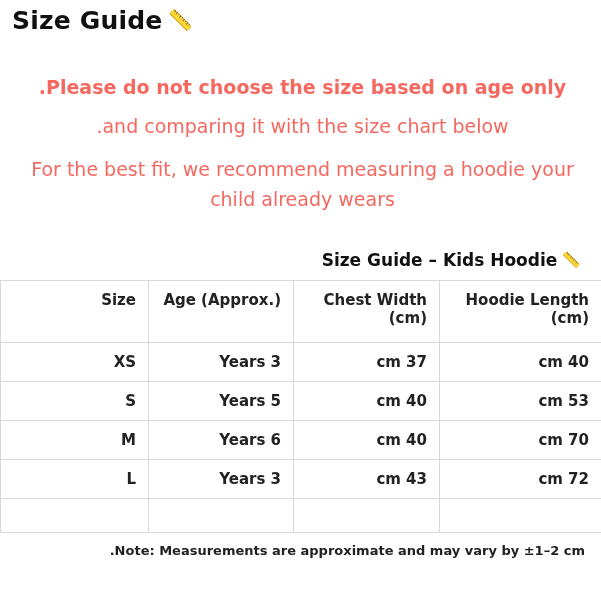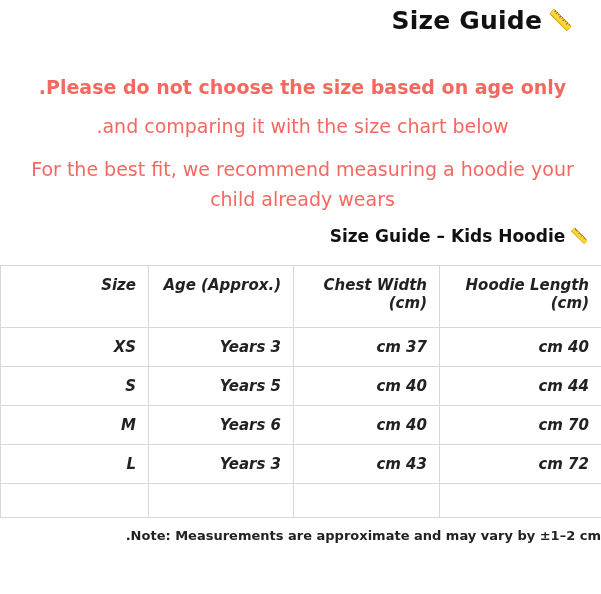--- a/index.html
+++ b/index.html
@@ -15,21 +15,20 @@
     overflow: hidden;
   }
   .page {
     position: relative;
     width: 601px;
     height: 594px;
     box-sizing: border-box;
   }
 
   .title-row {
-    text-align: right;
     padding: 4px 28px 0 12px;
     margin-top: 2px;
   }
   .title {
     display: inline-block;
     font-size: 25px;
     font-weight: bold;
     color: #111111;
     letter-spacing: 0.2px;
   }
@@ -56,42 +55,41 @@
     color: #f4685f;
     line-height: 1.55;
     margin-top: 14px;
   }
   .notice-line.second {
     margin-top: 12px;
   }
 
   .subtitle-row {
     text-align: right;
-    padding: 0 12px;
-    margin-top: 12px;
+    padding: 0 20px;
+    margin-top: 36px;
   }
   .subtitle {
     display: inline-block;
     font-size: 17px;
     font-weight: bold;
     color: #111111;
   }
   .subtitle-icon {
     display: inline-block;
     font-size: 15px;
     margin-left: 5px;
     vertical-align: 1px;
   }
 
   table.size-table {
     width: 601px;
     border-collapse: collapse;
-    margin-top: 19px;
+    margin-top: 10px;
     table-layout: fixed;
-    font-style: italic;
   }
   table.size-table th,
   table.size-table td {
     border: 1px solid #d8d8d8;
     padding: 10px 12px;
     text-align: right;
     font-size: 15px;
     font-weight: bold;
     color: #222222;
     vertical-align: top;
@@ -106,21 +104,21 @@
   table.size-table col.c0 { width: 148px; }
   table.size-table col.c1 { width: 145px; }
   table.size-table col.c2 { width: 146px; }
   table.size-table col.c3 { width: 162px; }
 
   .note {
     text-align: right;
     font-size: 13px;
     font-weight: bold;
     color: #222222;
-    padding: 0 0;
+    padding: 0 16px;
     margin-top: 10px;
   }
 </style>
 </head>
 <body>
 
 <div class="page">
 
   <div class="title-row">
     <span class="title">Size Guide</span><span class="title-icon">📏</span>
@@ -155,21 +153,21 @@
       <tr>
         <td>XS</td>
         <td>Years 3</td>
         <td>cm 37</td>
         <td>cm 40</td>
       </tr>
       <tr>
         <td>S</td>
         <td>Years 5</td>
         <td>cm 40</td>
-        <td>cm 44</td>
+        <td>cm 53</td>
       </tr>
       <tr>
         <td>M</td>
         <td>Years 6</td>
         <td>cm 40</td>
         <td>cm 70</td>
       </tr>
       <tr>
         <td>L</td>
         <td>Years 3</td>

